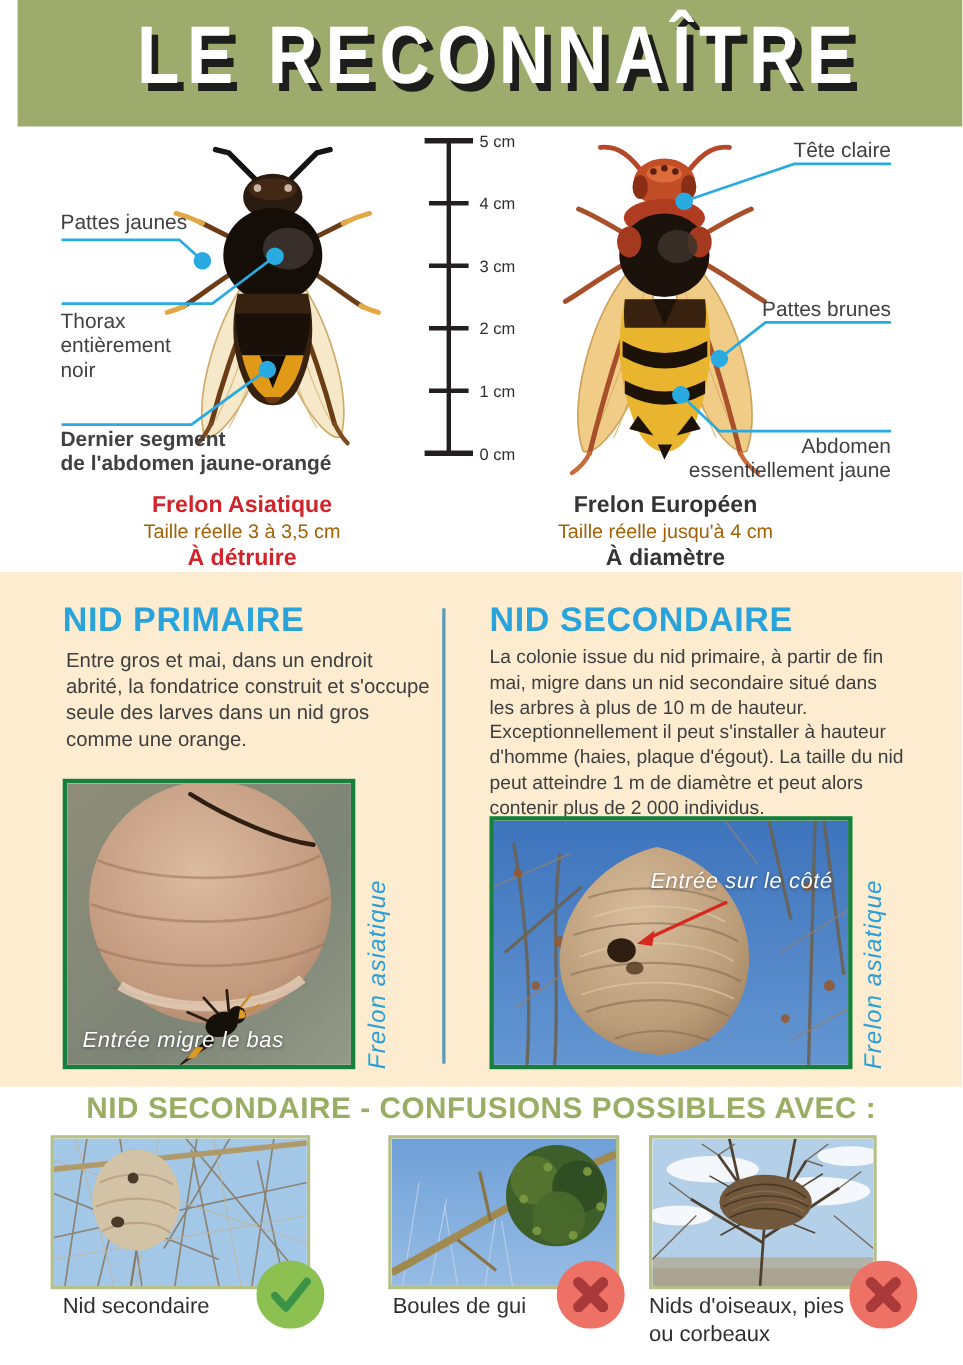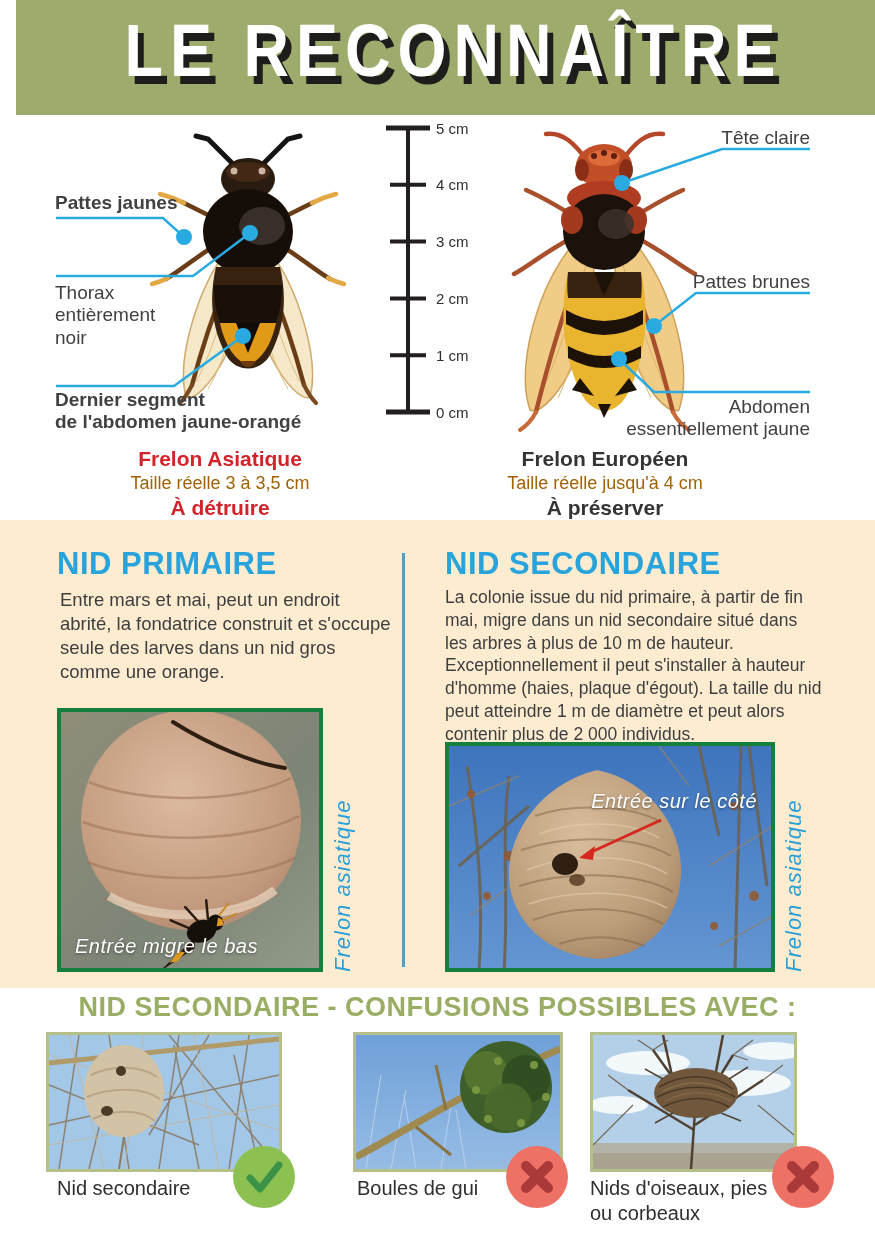--- a/index.html
+++ b/index.html
@@ -15,21 +15,21 @@
     position:absolute; left:0; top:8px; width:875px; text-align:center;
     font-size:63px; font-weight:bold; letter-spacing:7px; color:#ffffff;
     text-shadow:6px 6px 0 #1d1d1b; transform:scaleY(1.18); transform-origin:top center;
     white-space:nowrap;
   }
   
   .compare { position:absolute; left:0; top:115px; width:875px; height:405px; }
   .callout-overlay { position:absolute; left:0; top:0; width:875px; height:405px; }
   .callout-label { position:absolute; font-size:19px; color:#414042; line-height:1.18; }
   .preline { white-space:pre-line; }
-  .lab-pattes-jaunes { left:55px; top:77px;font-weight:bold; }
+  .lab-pattes-jaunes { left:55px; top:77px; }
   .lab-thorax { left:55px; top:167px; }
   .lab-dernier { left:55px; top:274px;font-weight:bold; }
   .lab-tete   { left:650px; top:12px; width:160px; text-align:right; }
   .lab-brunes { left:640px; top:156px; width:170px; text-align:right; }
   .lab-abdo   { left:560px; top:281px; width:250px; text-align:right; }
   .hornet-asian { position:absolute; left:148px; top:12px; }
   .hornet-euro  { position:absolute; left:502px; top:5px; }
   .ruler { position:absolute; left:378px; top:3px; }
   .caption-block { position:absolute; width:280px; text-align:center; }
   .cap-asian { left:80px;  top:332px; }
@@ -231,29 +231,29 @@
 essentiellement jaune</div>
 
     <div class="caption-block cap-asian">
       <div class="cap-name-red">Frelon Asiatique</div>
       <div class="cap-size">Taille réelle 3 à 3,5 cm</div>
       <div class="cap-act-red">À détruire</div>
     </div>
     <div class="caption-block cap-euro">
       <div class="cap-name-dark">Frelon Européen</div>
       <div class="cap-size">Taille réelle jusqu'à 4 cm</div>
-      <div class="cap-act-dark">À préserver</div>
+      <div class="cap-act-dark">À diamètre</div>
     </div>
   </div>
 
   <div class="cream">
     <div class="col-divider"></div>
 
     <div class="nest-title t-primary">NID PRIMAIRE</div>
-    <div class="nest-text x-primary">Entre mars et mai, peut un endroit abrité, la fondatrice construit et s'occupe seule des larves dans un nid gros comme une orange.</div>
+    <div class="nest-text x-primary">Entre gros et mai, dans un endroit abrité, la fondatrice construit et s'occupe seule des larves dans un nid gros comme une orange.</div>
 
     <div class="photo photo-primary">
       <svg width="260" height="258" viewBox="0 0 260 258">
         <defs>
           <linearGradient id="pbg" x1="0" y1="0" x2="1" y2="1">
             <stop offset="0" stop-color="#8f8d78"></stop>
               <stop offset="0.6" stop-color="#7d8577"></stop>
               <stop offset="1" stop-color="#939a88"></stop>
           </linearGradient>
           <radialGradient id="pnest" cx="0.45" cy="0.38" r="0.75">

